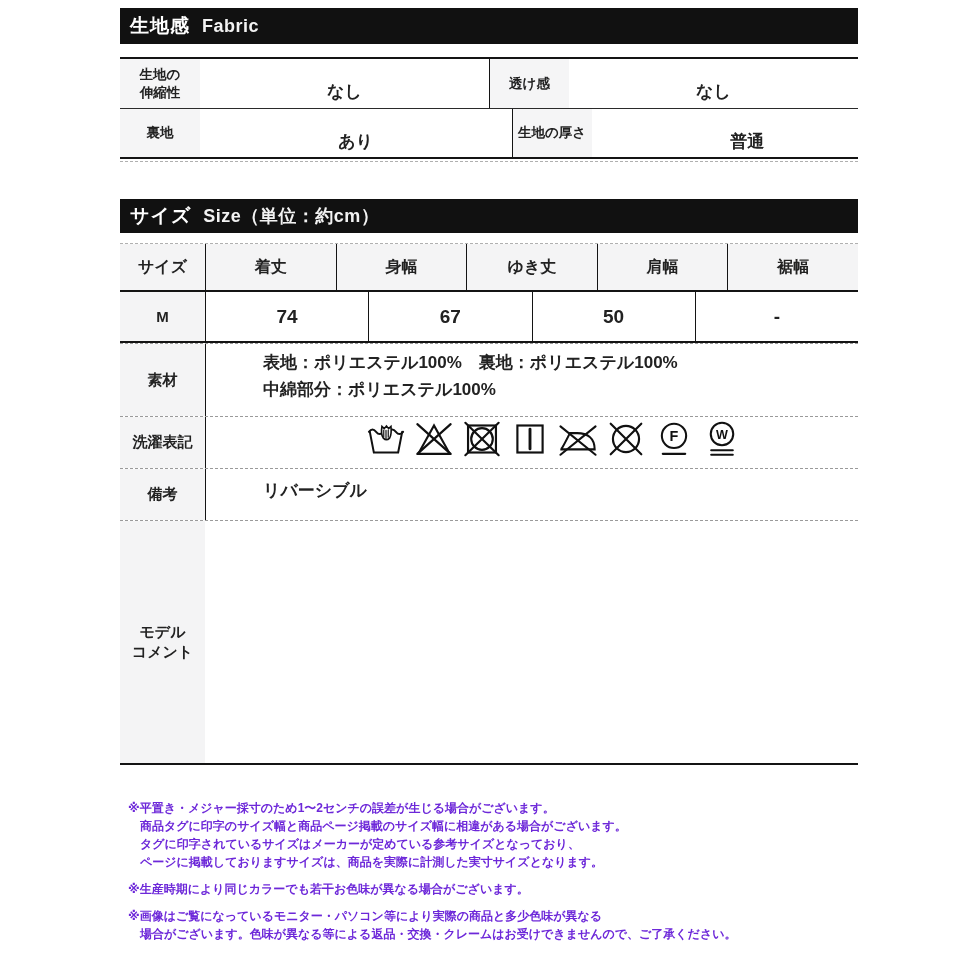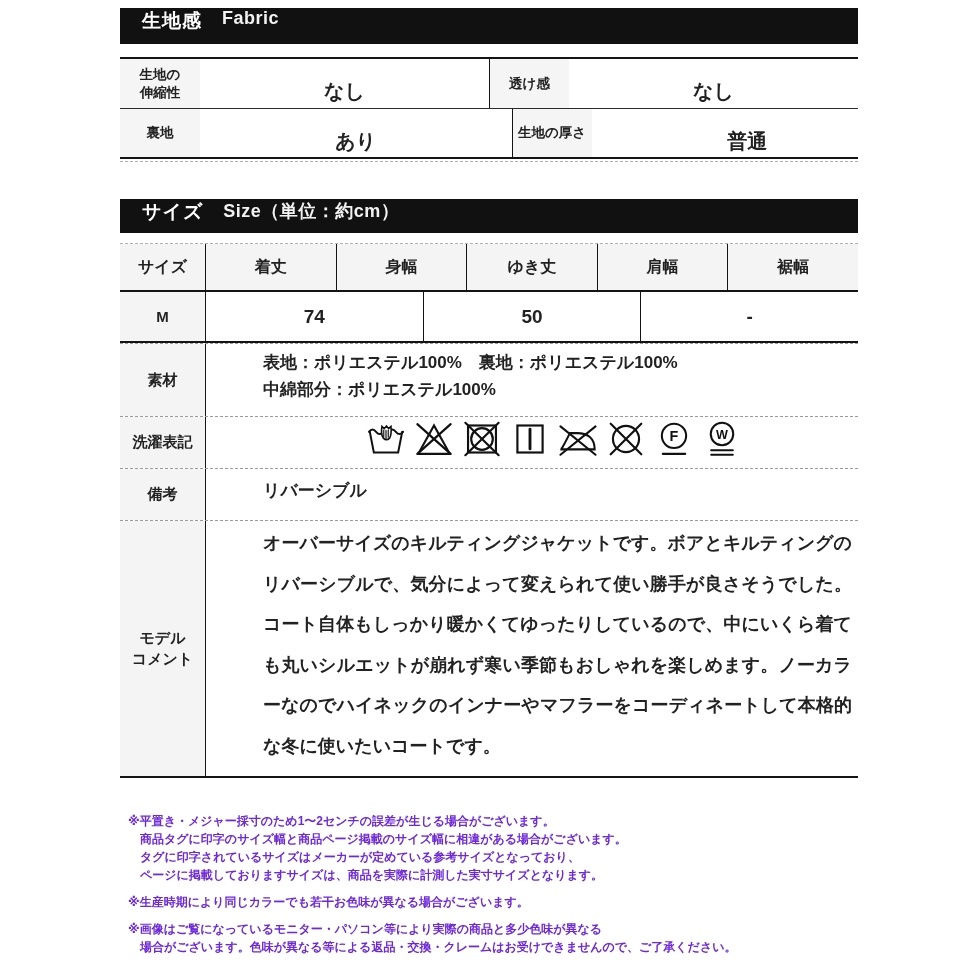--- a/index.html
+++ b/index.html
@@ -7,21 +7,21 @@
   .page {
     width:980px; height:980px; background:#ffffff;
     padding:8px 122px 0 120px;
     font-family:"Liberation Sans","DejaVu Sans",sans-serif;
     color:#222; font-weight:bold;
   }
 
   
   .bar {
     background:#111; color:#fff; height:36px;
-    display:flex; align-items:flex-start; gap:20px; padding:0 22px;
+    display:flex; align-items:center; gap:12px; padding:0 10px;
   }
   .bar-jp { font-size:19px; letter-spacing:1px; }
   .bar-en { font-size:18px; font-weight:bold; color:#f2f2f2; letter-spacing:0.5px; }
   .bar.size-bar { height:34px; margin-top:37px; }
 
   
   .fabric-table {
     margin-top:13px;
     border-top:2px solid #141414;
     border-bottom:2px solid #141414;
@@ -29,21 +29,21 @@
   .f-row { display:flex; height:49px; }
   .f-row + .f-row { border-top:1px solid #2a2a2a;gap:45px; }
   .f-label {
     width:80px; background:#f5f5f6;
     display:flex; align-items:center; justify-content:center;
     font-size:13.5px; line-height:1.3; text-align:center; white-space:pre-line;
   }
   .f-label2 { border-left:1px solid #141414; }
   .f-value {
     flex:1; display:flex; align-items:center; justify-content:center;
-    font-size:20px;
+    font-size:17px;
     margin-top:16px;
   }
   .dash-after { border-top:1px dashed #b0b0b0; margin-top:2px; }
 
   
   .size-table { margin-top:10px; border-top:1px dashed #b0b0b0; }
   .s-head { display:flex; background:#f4f4f5; border-bottom:2px solid #141414; height:48px; }
   .s-head .s-cell { font-size:16px; }
   .s-row { display:flex; height:51px; border-bottom:2px solid #141414; }
   .s-cell {
@@ -121,20 +121,21 @@
       <div class="s-cell first">サイズ</div>
       <div class="s-cell">着丈</div>
       <div class="s-cell">身幅</div>
       <div class="s-cell">ゆき丈</div>
       <div class="s-cell">肩幅</div>
       <div class="s-cell">裾幅</div>
     </div>
     <div class="s-row">
       <div class="s-cell first">M</div>
       <div class="s-cell">74</div>
+      <div class="s-cell">67</div>
       <div class="s-cell">50</div>
       <div class="s-cell">-</div>
     </div>
 
     <div class="s-details">
       <div class="d-row d-material">
         <div class="d-label">素材</div>
         <div class="d-content">表地：ポリエステル100%　裏地：ポリエステル100%
 中綿部分：ポリエステル100%</div>
       </div>
@@ -199,21 +200,20 @@
       </div>
 
       <div class="d-row d-remarks">
         <div class="d-label">備考</div>
         <div class="d-content">リバーシブル</div>
       </div>
 
       <div class="d-row d-model">
         <div class="d-label">モデル
 コメント</div>
-        <div class="d-content">オーバーサイズのキルティングジャケットです。ボアとキルティングのリバーシブルで、気分によって変えられて使い勝手が良さそうでした。コート自体もしっかり暖かくてゆったりしているので、中にいくら着ても丸いシルエットが崩れず寒い季節もおしゃれを楽しめます。ノーカラーなのでハイネックのインナーやマフラーをコーディネートして本格的な冬に使いたいコートです。</div>
       </div>
     </div>
   </div>
 
   <div class="notes">
     <div class="note">※平置き・メジャー採寸のため1〜2センチの誤差が生じる場合がございます。
 商品タグに印字のサイズ幅と商品ページ掲載のサイズ幅に相違がある場合がございます。
 タグに印字されているサイズはメーカーが定めている参考サイズとなっており、
 ページに掲載しておりますサイズは、商品を実際に計測した実寸サイズとなります。</div>
     <div class="note">※生産時期により同じカラーでも若干お色味が異なる場合がございます。</div>

